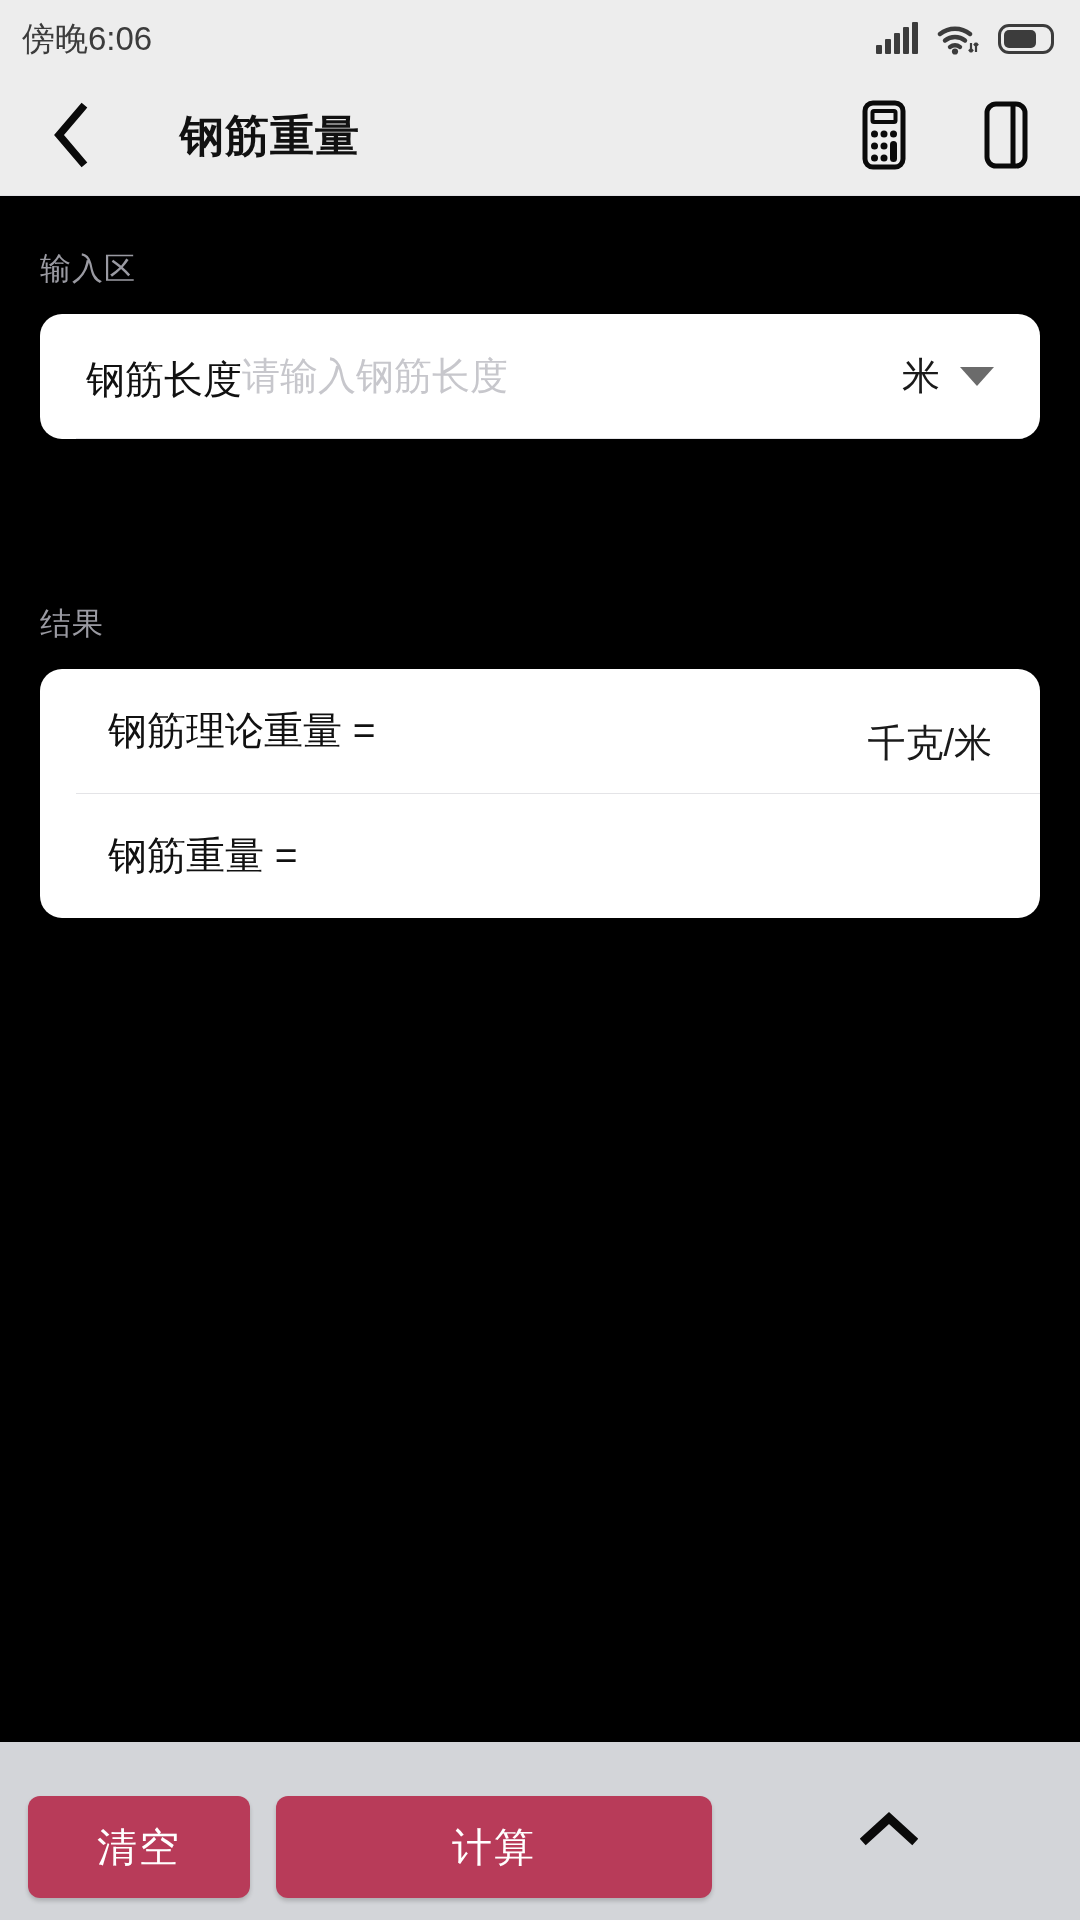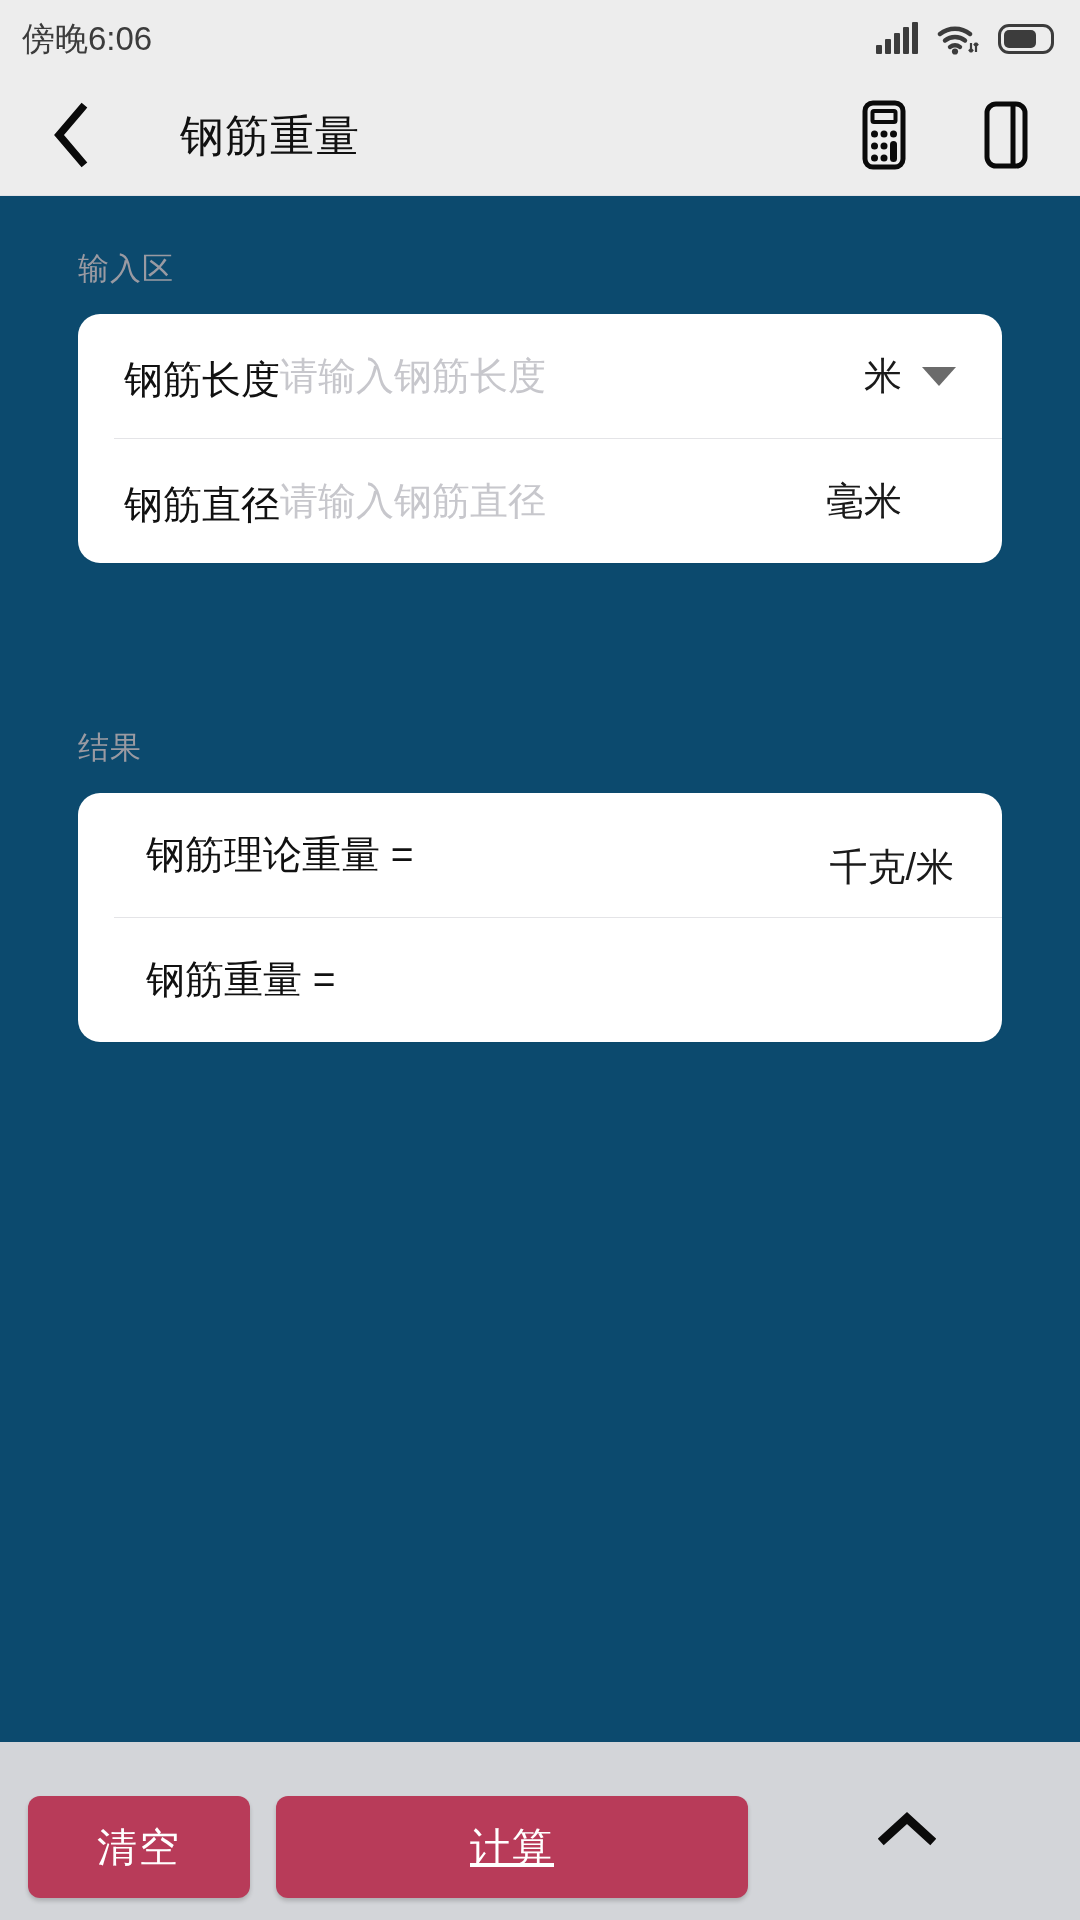--- a/index.html
+++ b/index.html
@@ -56,36 +56,36 @@
     display:flex; align-items:center;
     padding:0 36px 0 34px;
     border-bottom:1px solid #E2E2E6;
   }
   .back-btn {
     width:74px; height:74px;
     display:flex; align-items:center; justify-content:center;
     cursor:pointer;
   }
   .page-title {
-    font-size:44px; font-weight:normal; color:#111;
+    font-size:44px; font-weight:bold; color:#111;
     margin-left:72px; letter-spacing:1px;
   }
   .header-spacer { flex:1; }
   .header-icon {
     width:76px; height:80px;
     display:flex; align-items:center; justify-content:center;
     cursor:pointer;
   }
   .header-icon + .header-icon { margin-left:46px; }
 
   
   .content {
     flex:1; overflow:hidden;
-    padding:0 78px;
-    background:#0c4a6e;
+    padding:0 40px;
+    background:#000000;
   }
   .section-label {
     font-size:31px; color:#9A9AA2;
     margin-top:52px; margin-bottom:24px;
     margin-left:0px; letter-spacing:1px;
   }
   .card {
     background:#FFFFFF;
     border-radius:22px;
     box-shadow:0 1px 2px rgba(0,0,0,0.03);
@@ -158,21 +158,21 @@
     border-radius:12px;
     font-size:40px;
     font-family:"Liberation Sans","DejaVu Sans",sans-serif;
     height:102px;
     box-shadow:0 3px 4px rgba(0,0,0,0.18);
     display:flex; align-items:center; justify-content:center;
     letter-spacing:2px;
     margin-top:32px;
   }
   .btn-clear { width:222px; }
-  .btn-calc  { width:472px; margin-left:26px;text-decoration:underline; }
+  .btn-calc  { width:436px; margin-left:26px; }
   .collapse-box {
     flex:1; display:flex; align-items:center;
     justify-content:center; cursor:pointer;
     padding-right:14px;
   }
 </style>
 </head>
 <body>
 
 <div id="screen">
@@ -253,26 +253,20 @@
         <div class="field-label">钢筋长度</div>
         <div class="field-input">请输入钢筋长度</div>
         <div class="field-unit">米</div>
         <div class="caret-box">
           <div class="caret"></div>
         </div>
       </div>
 
       <div class="row-divider"></div>
 
-      <div class="input-row">
-        <div class="field-label">钢筋直径</div>
-        <div class="field-input">请输入钢筋直径</div>
-        <div class="field-unit">毫米</div>
-        <div class="caret-box empty"></div>
-      </div>
 
     </div>
 
     <div class="result-gap"></div>
 
     <div class="section-label">结果</div>
 
     <div class="card">
 
       <div class="result-row">

